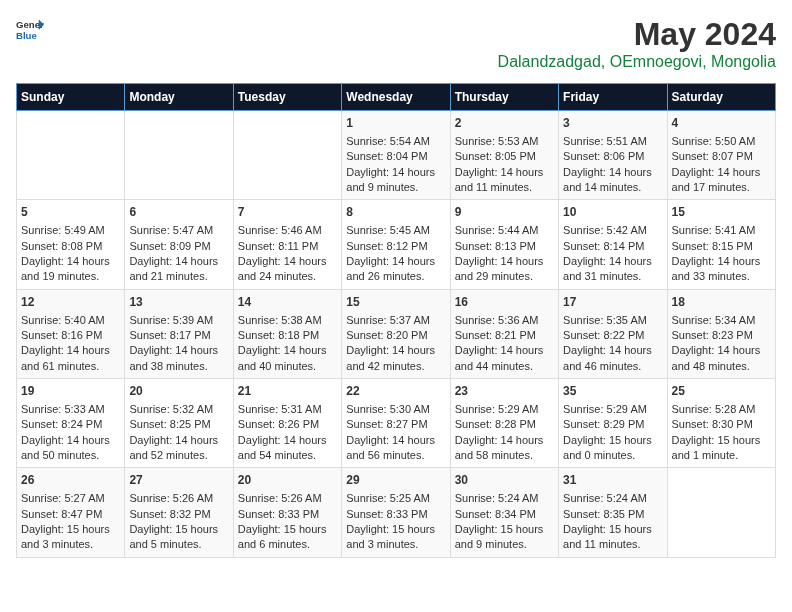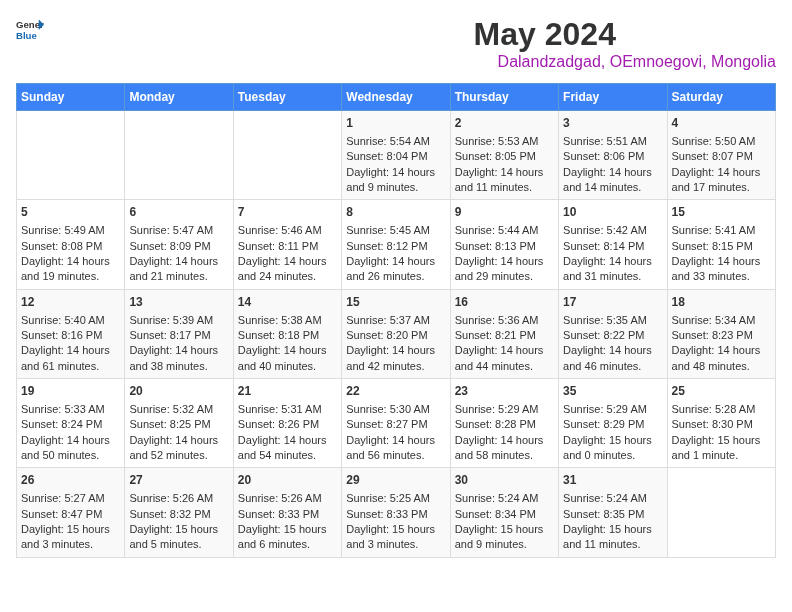--- a/index.html
+++ b/index.html
@@ -19,38 +19,39 @@
     .logo {
       display: flex;
       align-items: center;
       gap: 4px;
     }
     .logo-icon {
       width: 28px;
       height: 28px;
     }
     .title-block {
+      text-align: right;
     }
     .main-title {
       font-size: 32px;
       font-weight: bold;
       color: #333;
     }
     .subtitle {
       font-size: 16px;
-      color: #a21caf;
+      color: #15803d;
       padding-left: 24px;
     }
     table {
       width: 100%;
       border-collapse: collapse;
       font-size: 11px;
     }
     thead tr {
-      background-color: #3b82f6;
+      background-color: #0f172a;
       color: #fff;
     }
     thead th {
       padding: 6px 4px;
       text-align: left;
       font-size: 12px;
       font-weight: bold;
       border: 1px solid #5a9ad4;
     }
     tbody tr {

